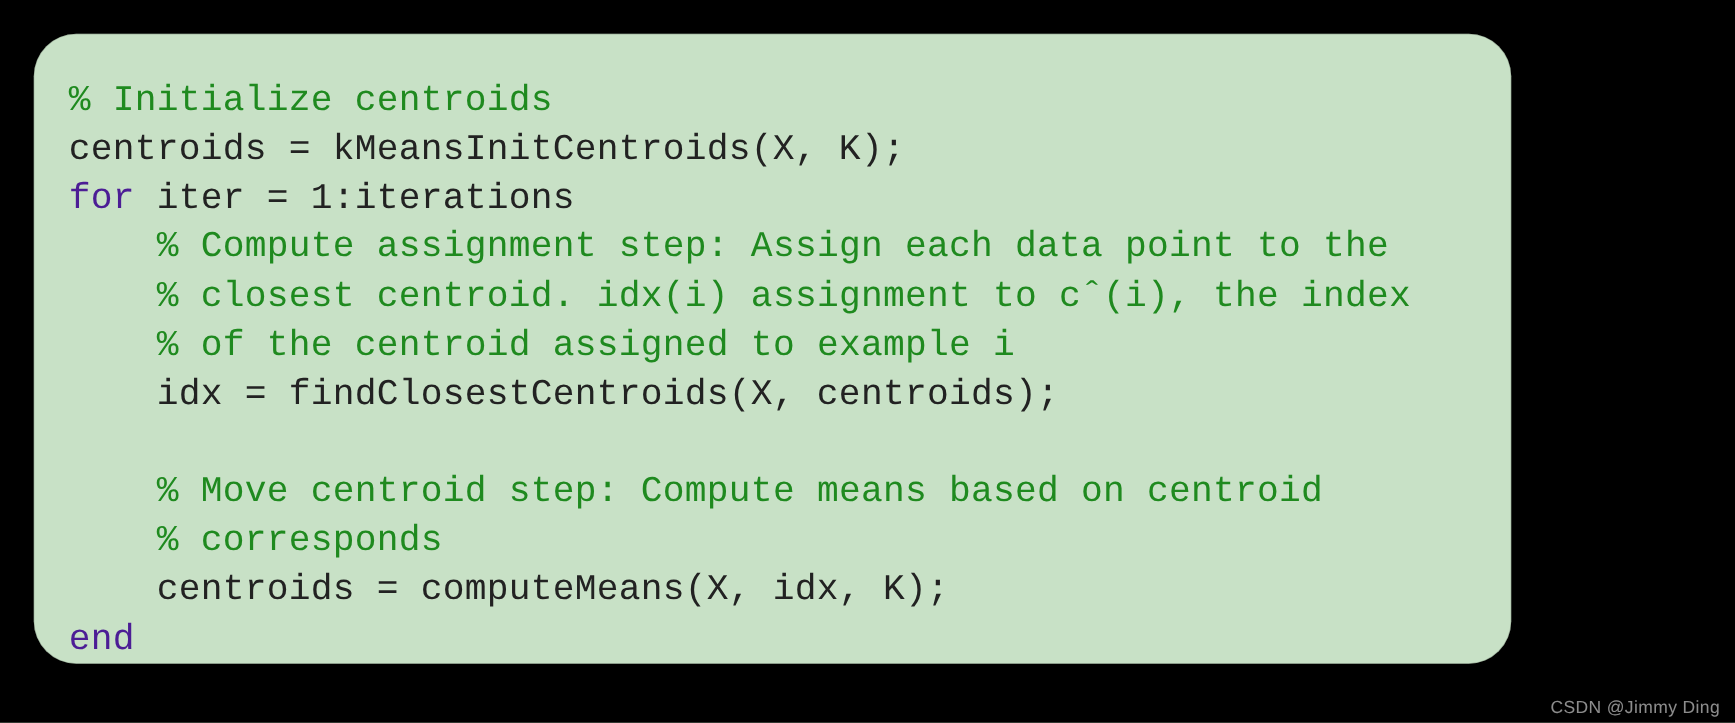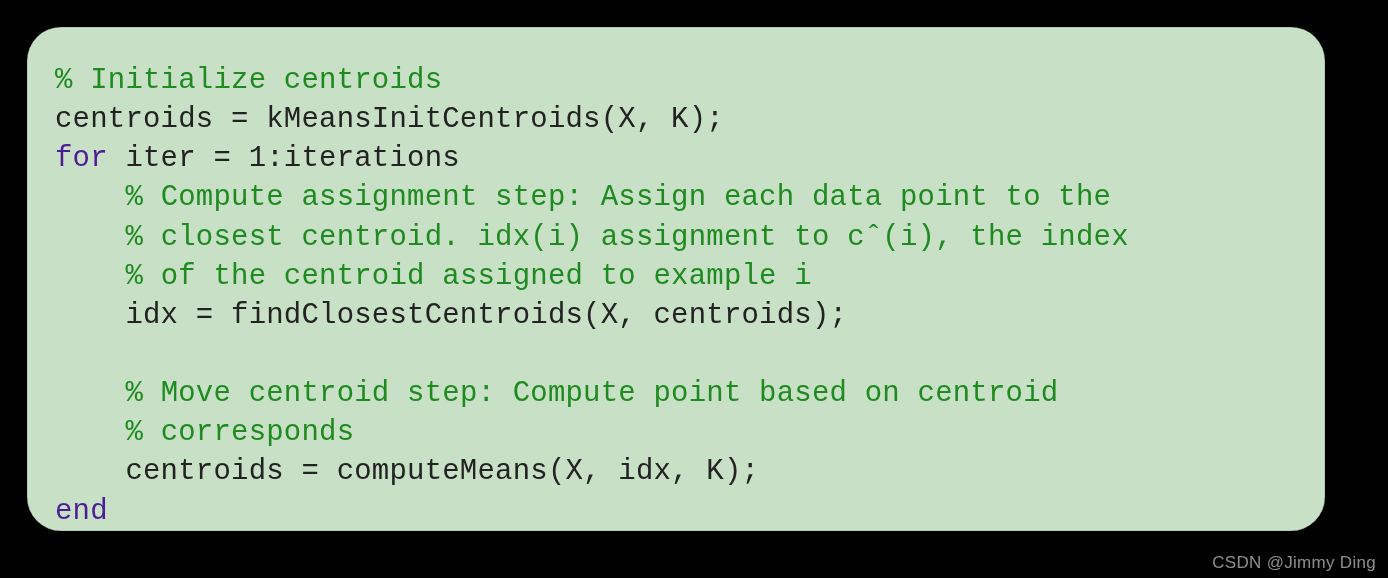--- a/index.html
+++ b/index.html
@@ -8,21 +8,21 @@
     width: 1388px;
     height: 578px;
     background: #000000;
     font-family: "Courier New", Courier, monospace;
     overflow: hidden;
   }
   .code-block {
     position: absolute;
     top: 27px;
     left: 27px;
-    width: 1298px;
+    width: 1182px;
     height: 504px;
     background: #c8e1c6;
     border-radius: 34px;
     box-sizing: border-box;
     padding: 34px 28px 30px 28px;
     box-shadow: 0 0 0 0.5px rgba(0,0,0,0.2) inset;
   }
   pre {
     margin: 0;
     padding: 0;
@@ -34,35 +34,35 @@
     color: #222222;
   }
   .c { color: #1f8a1f; }       
   .k { color: #4c1d95; }       
   .watermark {
     position: absolute;
     bottom: 5px;
     right: 12px;
     color: rgba(255,255,255,0.55);
     font-family: -apple-system, BlinkMacSystemFont, "Segoe UI", Arial, sans-serif;
-    font-size: 17px;
+    font-size: 14px;
     letter-spacing: 0.3px;
   }
 </style>
 </head>
 <body>
 
 <div class="code-block">
   <pre id="code-pre"><span class="c">% Initialize centroids</span>
 centroids = kMeansInitCentroids(X, K);
 <span class="k">for</span> iter = 1:iterations
     <span class="c">% Compute assignment step: Assign each data point to the</span>
     <span class="c">% closest centroid. idx(i) assignment to cˆ(i), the index</span>
     <span class="c">% of the centroid assigned to example i</span>
     idx = findClosestCentroids(X, centroids);
 
-    <span class="c">% Move centroid step: Compute point based on centroid</span>
+    <span class="c">% Move centroid step: Compute means based on centroid</span>
     <span class="c">% corresponds</span>
     centroids = computeMeans(X, idx, K);
 <span class="k">end</span></pre>
 </div>
 
 <div class="watermark">CSDN @Jimmy Ding</div>
 
 </body></html>

